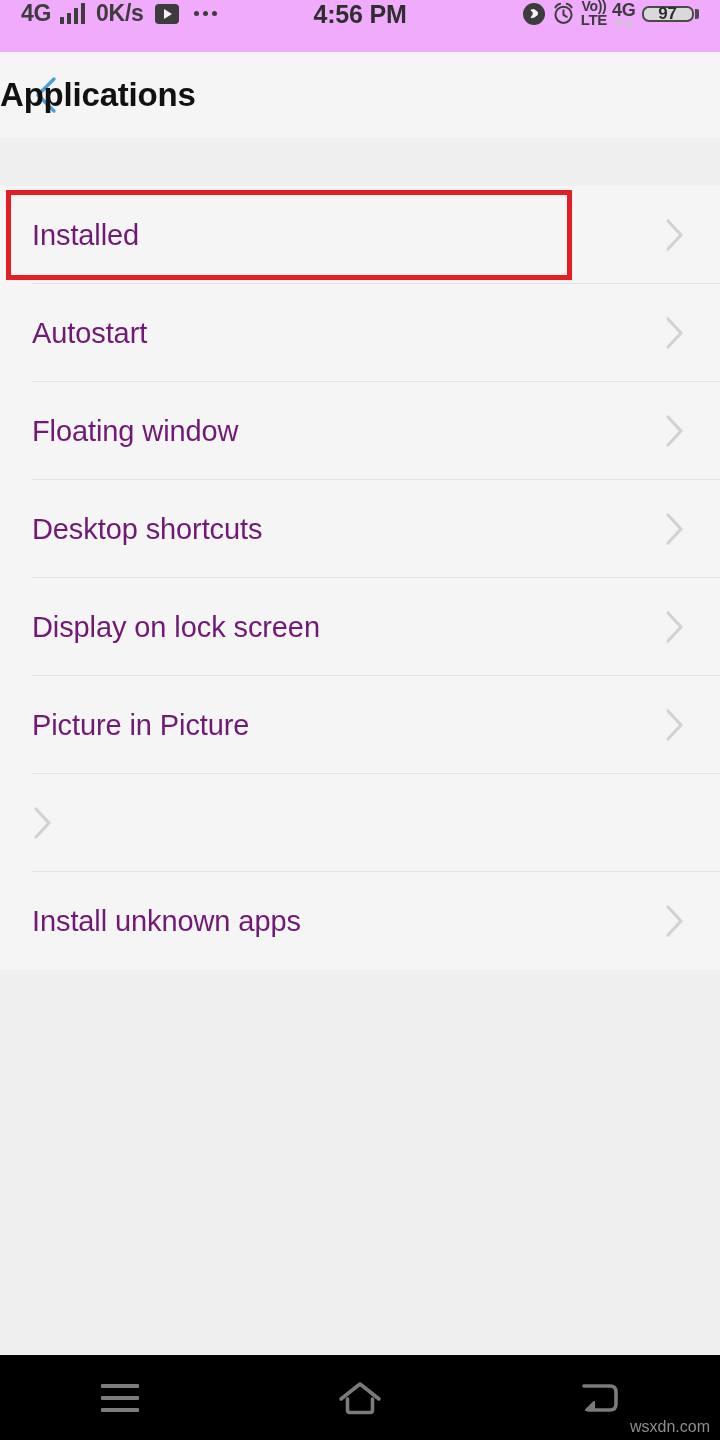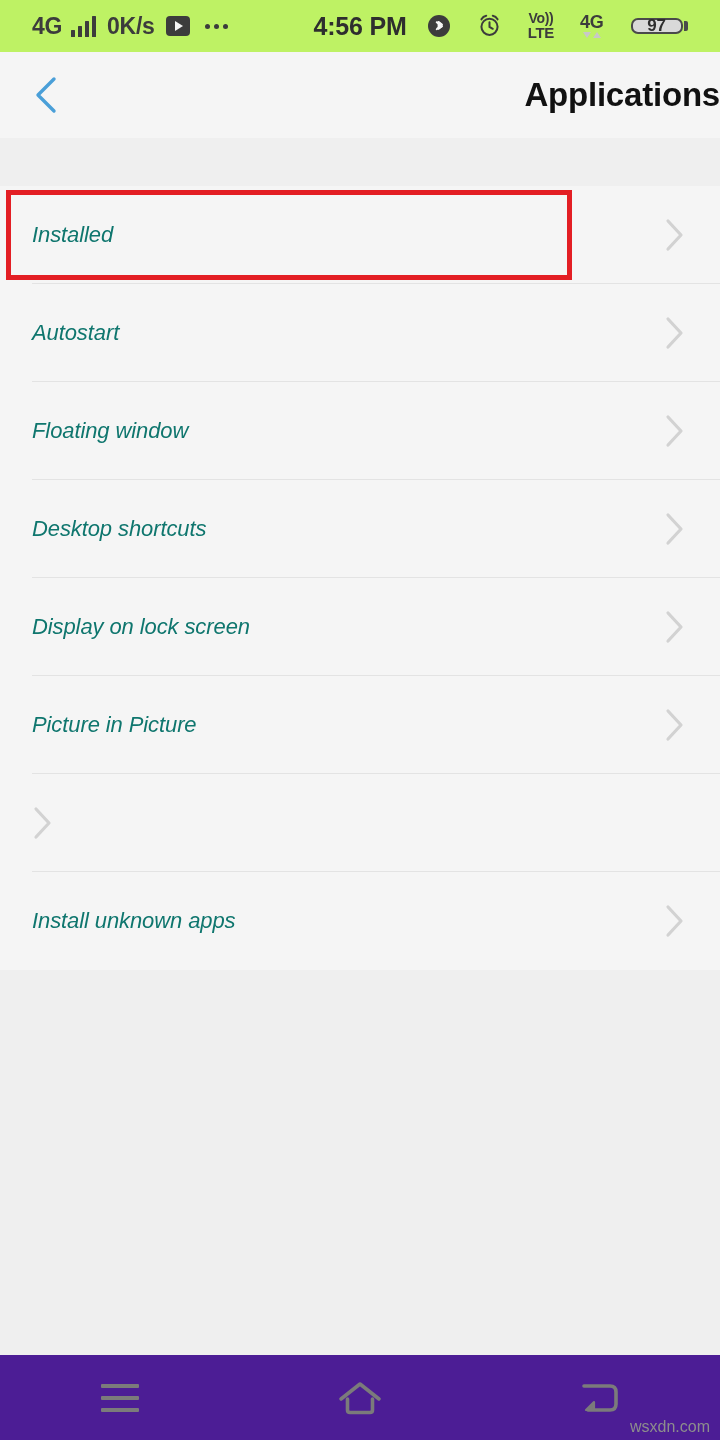--- a/index.html
+++ b/index.html
@@ -19,24 +19,24 @@
     width: 720px;
     height: 1440px;
     background: #efefef;
     display: flex;
     flex-direction: column;
   }
 
   
   .status-bar {
     height: 52px;
-    background: #bef264;
-    display: flex;
-    align-items: center;
-    padding: 0 32px;
+    background: #f0abfc;
+    display: flex;
+    align-items: flex-start;
+    padding: 0 21px;
     box-sizing: border-box;
     flex: 0 0 auto;
     position: relative;
   }
   .sb-left {
     display: flex;
     align-items: center;
     gap: 9px;
   }
   .sb-net-label {
@@ -108,21 +108,21 @@
     font-size: 25px;
     font-weight: bold;
     color: #2e2e2e;
     letter-spacing: -0.2px;
     pointer-events: none;
   }
   .sb-right {
     margin-left: auto;
     display: flex;
     align-items: center;
-    gap: 26px;
+    gap: 5px;
     z-index: 2;
   }
   .ico-bt { width: 24px; height: 24px; }
   .ico-alarm { width: 25px; height: 25px; }
   .volte {
     display: flex;
     flex-direction: column;
     align-items: center;
     line-height: 0.95;
     color: #3c3c3c;
@@ -208,21 +208,21 @@
     justify-content: center;
     cursor: pointer;
   }
   .back-chevron {
     width: 26px;
     height: 40px;
   }
   .page-title {
     position: absolute;
     left: 0; right: 0;
-    text-align: right;
+    text-align: left;
     font-size: 33px;
     font-weight: bold;
     color: #111;
     letter-spacing: -0.2px;
     pointer-events: none;
   }
 
   
   .spacer-top {
     height: 48px;
@@ -239,25 +239,24 @@
   .row {
     height: 98px;
     display: flex;
     align-items: center;
     position: relative;
     padding: 0 0 0 32px;
     box-sizing: border-box;
     cursor: pointer;
   }
   .row .label {
-    font-size: 22px;
-    color: #0f766e;
+    font-size: 29px;
+    color: #701a75;
     letter-spacing: -0.1px;
     flex: 1;
-    font-style: italic;
   }
   .row .chev {
     width: 22px;
     height: 36px;
     margin-right: 34px;
     flex: 0 0 auto;
   }
   .row .divider {
     position: absolute;
     left: 32px;
@@ -283,21 +282,21 @@
 
   
   .filler {
     flex: 1 1 auto;
     background: #efefef;
   }
 
   
   .nav-bar {
     height: 85px;
-    background: #4c1d95;
+    background: #000000;
     display: flex;
     align-items: center;
     justify-content: space-around;
     flex: 0 0 auto;
     position: relative;
     text-decoration: underline;
   }
   .nav-btn {
     width: 120px;
     height: 85px;

